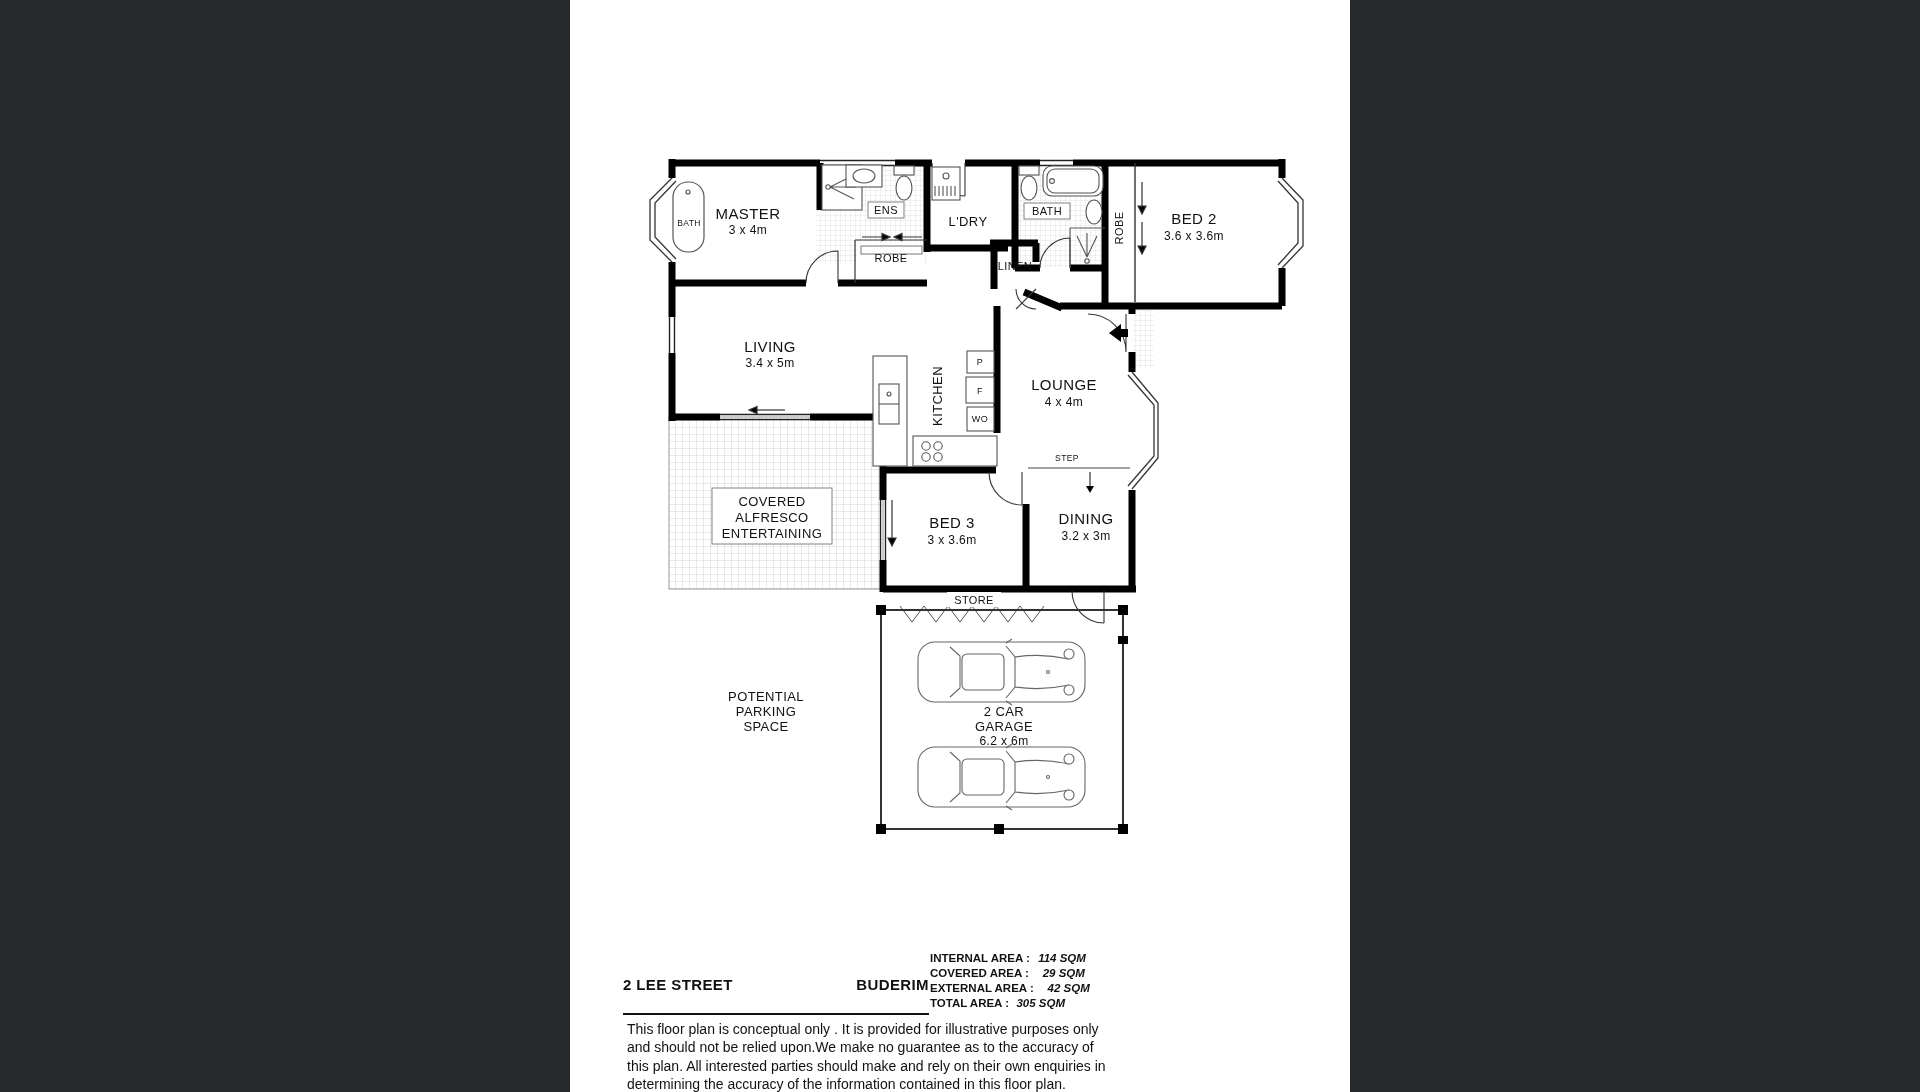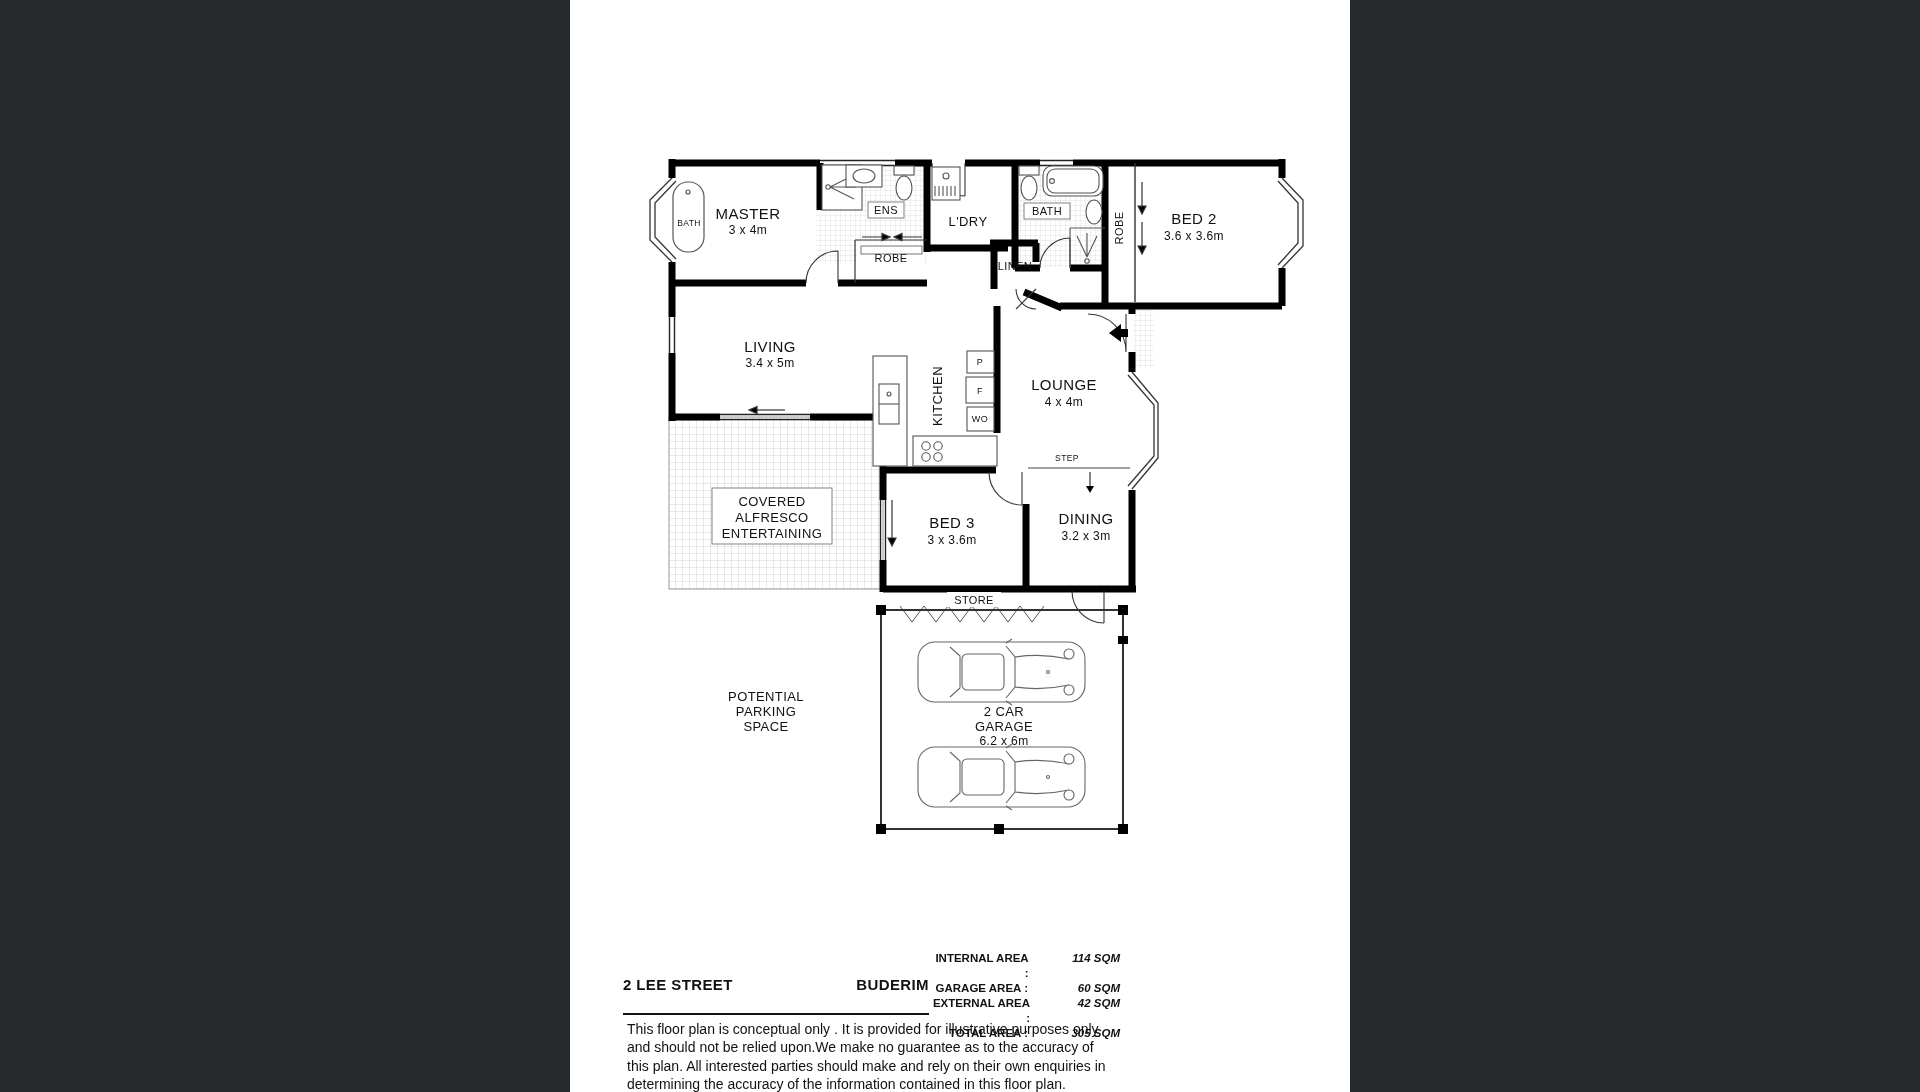--- a/index.html
+++ b/index.html
@@ -11,21 +11,21 @@
   .room-name{font-size:15px;}
   .room-dims{font-size:12px;}
   .small-label{font-size:11px;}
   .tiny-label{font-size:8.5px;}
   .mid-label{font-size:13px;}
   
   .address-line{position:absolute;left:53px;top:976px;width:306px;display:flex;
        justify-content:space-between;align-items:flex-start;border-bottom:2px solid #111;
        padding-bottom:20px;font-size:15px;font-weight:bold;color:#111;letter-spacing:.4px;}
   .areas{position:absolute;left:360px;top:951px;width:190px;font-size:11.5px;font-weight:bold;color:#111;}
-  .areas .row{display:flex;justify-content:flex-end;line-height:15px;gap:36px;}
+  .areas .row{display:flex;line-height:15px;}
   .areas .lbl{text-align:right;}
   .areas .val{width:56px;text-align:right;font-style:italic;}
   .disclaimer{position:absolute;left:57px;top:1020px;width:492px;font-size:14px;
        line-height:1.32;color:#111;}
 </style>
 </head>
 <body>
 
 <div class="page">
   <svg width="780" height="1092" viewBox="0 0 780 1092">
@@ -239,22 +239,22 @@
     <span>2 LEE STREET</span>
     <span>BUDERIM</span>
   </div>
 
   <div class="areas">
     <div class="row">
       <span class="lbl">INTERNAL AREA :</span>
       <span class="val">114 SQM</span>
     </div>
     <div class="row">
-      <span class="lbl">GARAGE AREA :</span>
-      <span class="val">60 SQM</span>
+      <span class="lbl">COVERED AREA :</span>
+      <span class="val">29 SQM</span>
     </div>
     <div class="row">
       <span class="lbl">EXTERNAL AREA :</span>
       <span class="val">42 SQM</span>
     </div>
     <div class="row">
       <span class="lbl">TOTAL AREA :</span>
       <span class="val">305 SQM</span>
     </div>
   </div>

